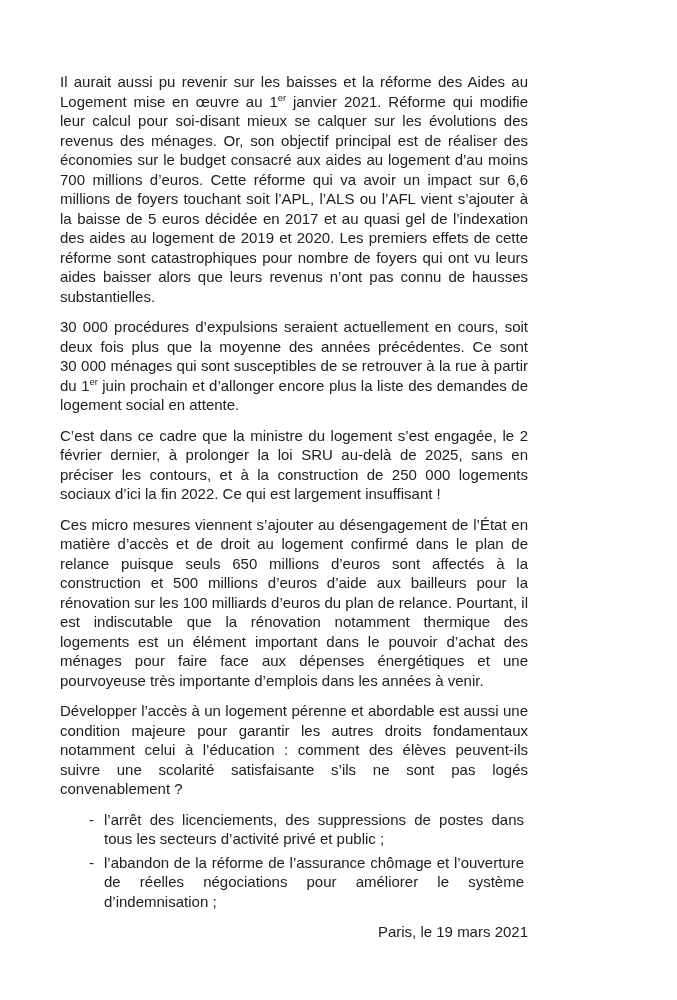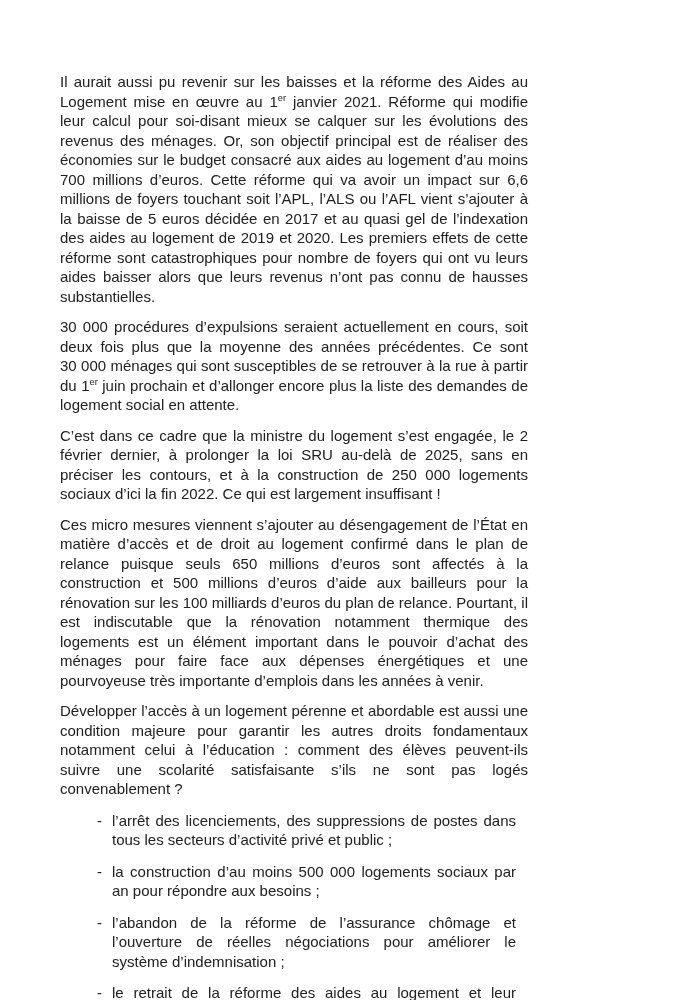--- a/index.html
+++ b/index.html
@@ -32,21 +32,21 @@
     vertical-align: super;
   }
   ul.demands {
     list-style: none;
     margin: 0 0 11px 0;
     padding: 0 0 0 40px;
   }
   ul.demands li {
     position: relative;
     text-align: justify;
-    margin: 12px;
+    margin: 4px;
     padding: 0;
   }
   ul.demands li::before {
     content: "-";
     position: absolute;
     left: -15px;
     top: 0;
   }
   p.cta {
     font-weight: bold;
@@ -68,21 +68,19 @@
 
   <p>C’est dans ce cadre que la ministre du logement s’est engagée, le 2 février dernier, à prolonger la loi SRU au-delà de 2025, sans en préciser les contours, et à la construction de 250&nbsp;000 logements sociaux d’ici la fin 2022. Ce qui est largement insuffisant&nbsp;!</p>
 
   <p>Ces micro mesures viennent s’ajouter au désengagement de l’État en matière d’accès et de droit au logement confirmé dans le plan de relance puisque seuls 650 millions d’euros sont affectés à la construction et 500 millions d’euros d’aide aux bailleurs pour la rénovation sur les 100 milliards d’euros du plan de relance. Pourtant, il est indiscutable que la rénovation notamment thermique des logements est un élément important dans le pouvoir d’achat des ménages pour faire face aux dépenses énergétiques et une pourvoyeuse très importante d’emplois dans les années à venir.</p>
 
   <p>Développer l’accès à un logement pérenne et abordable est aussi une condition majeure pour garantir les autres droits fondamentaux notamment celui à l’éducation&nbsp;: comment des élèves peuvent-ils suivre une scolarité satisfaisante s’ils ne sont pas logés convenablement&nbsp;?</p>
 
 
   <ul class="demands">
     <li>l’arrêt des licenciements, des suppressions de postes dans tous les secteurs d’activité privé et public&nbsp;;</li>
-    <li>la construction d’au moins 500&nbsp;000 logements sociaux par an pour répondre aux besoins&nbsp;;</li>
     <li>l’abandon de la réforme de l’assurance chômage et l’ouverture de réelles négociations pour améliorer le système d’indemnisation&nbsp;;</li>
-    <li>le retrait de la réforme des aides au logement et leur revalorisation</li>
   </ul>
 
 
   <p class="dateline">Paris, le 19 mars 2021</p>
 
 </div>
 
 </body></html>

